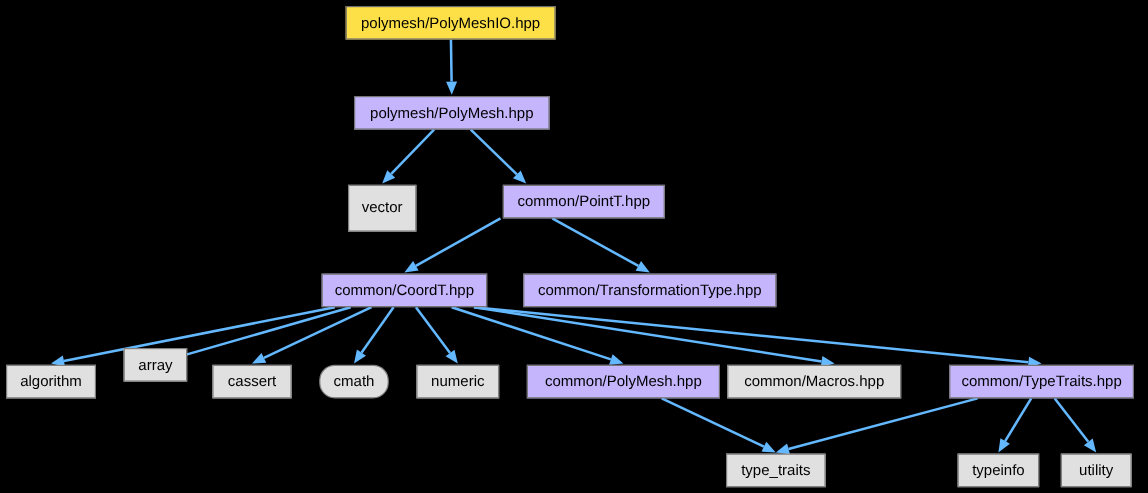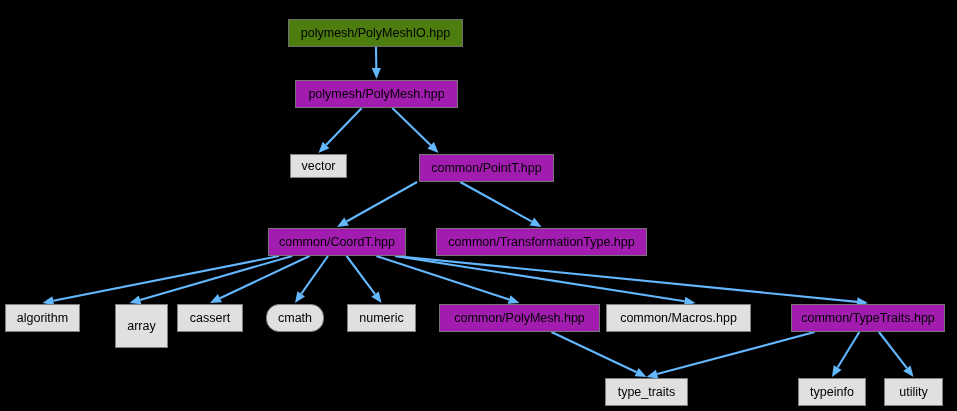--- a/index.html
+++ b/index.html
@@ -16,23 +16,23 @@
     box-sizing:border-box;
     border:1px solid #808080;
     display:flex;align-items:center;justify-content:center;
     font-size:12.5px;
     line-height:1;
     color:#000000;
     white-space:nowrap;
     letter-spacing:0px;
     z-index:5;
   }
-  .node.white{background:#a21caf;border-color:#757575;}
+  .node.white{background:#c4b5fd;border-color:#757575;}
   .node.grey{background:#e0e0e0;border-color:#808080;}
-  .node.root{background:#4d7c0f;border-color:#6e6e6e;margin-top:14px;}
+  .node.root{background:#fde047;border-color:#6e6e6e;}
   .node-label{pointer-events:none;}
 </style>
 </head>
 <body>
 
 <div id="canvas">
   <svg id="edges" xmlns="http://www.w3.org/2000/svg">
       <line x1="375.7734375" y1="33" x2="376.32997377213786" y2="68.00131412023059" stroke="#63b8ff" stroke-width="2.1"></line>
       <polygon points="376.5,79 371.7305233133252,68.07241599733656 380.92942423095053,67.93021224312461" fill="#63b8ff"></polygon>
       <line x1="361.728125" y1="108" x2="326.0329114211083" y2="144.9840630290816" stroke="#63b8ff" stroke-width="2.1"></line>
@@ -68,36 +68,36 @@
       <line x1="878.9484375" y1="332" x2="906.8936920495281" y2="368.20473449726893" stroke="#63b8ff" stroke-width="2.1"></line>
       <polygon points="913.5,377 903.2156719302042,370.9673723674663 910.5717121688521,365.4420966270716" fill="#63b8ff"></polygon>
     </svg>
   <div id="node-layer">
       <div class="node root" style="left: 288px; top: 5px; width: 175px; height: 28px;">
         <span class="node-label">polymesh/PolyMeshIO.hpp</span>
       </div>
       <div class="node white" style="left: 295px; top: 80px; width: 163px; height: 28px;">
         <span class="node-label">polymesh/PolyMesh.hpp</span>
       </div>
-      <div class="node grey" style="left: 290px; top: 154px; width: 57px; height: 24px;">
+      <div class="node grey" style="left: 290px; top: 154px; width: 57px; height: 39px;">
         <span class="node-label">vector</span>
       </div>
       <div class="node white" style="left: 371px; top: 154px; width: 135px; height: 28px; margin-left: 48px;">
         <span class="node-label">common/PointT.hpp</span>
       </div>
       <div class="node white" style="left: 268px; top: 228px; width: 138px; height: 28px;">
         <span class="node-label">common/CoordT.hpp</span>
       </div>
       <div class="node white" style="left: 436px; top: 228px; width: 211px; height: 28px;">
         <span class="node-label">common/TransformationType.hpp</span>
       </div>
       <div class="node grey" style="left: 5px; top: 304px; width: 75px; height: 28px;">
         <span class="node-label">algorithm</span>
       </div>
-      <div class="node grey" style="left: 103px; top: 304px; width: 53px; height: 44px; margin-left: 12px;">
+      <div class="node grey" style="left: 103px; top: 290px; width: 53px; height: 28px;">
         <span class="node-label">array</span>
       </div>
       <div class="node grey" style="left: 177px; top: 304px; width: 66px; height: 28px;">
         <span class="node-label">cassert</span>
       </div>
       <div class="node grey" style="left: 266px; top: 304px; width: 58px; height: 28px; border-radius: 13px;">
         <span class="node-label">cmath</span>
       </div>
       <div class="node grey" style="left: 347px; top: 304px; width: 69px; height: 28px;">
         <span class="node-label">numeric</span>

